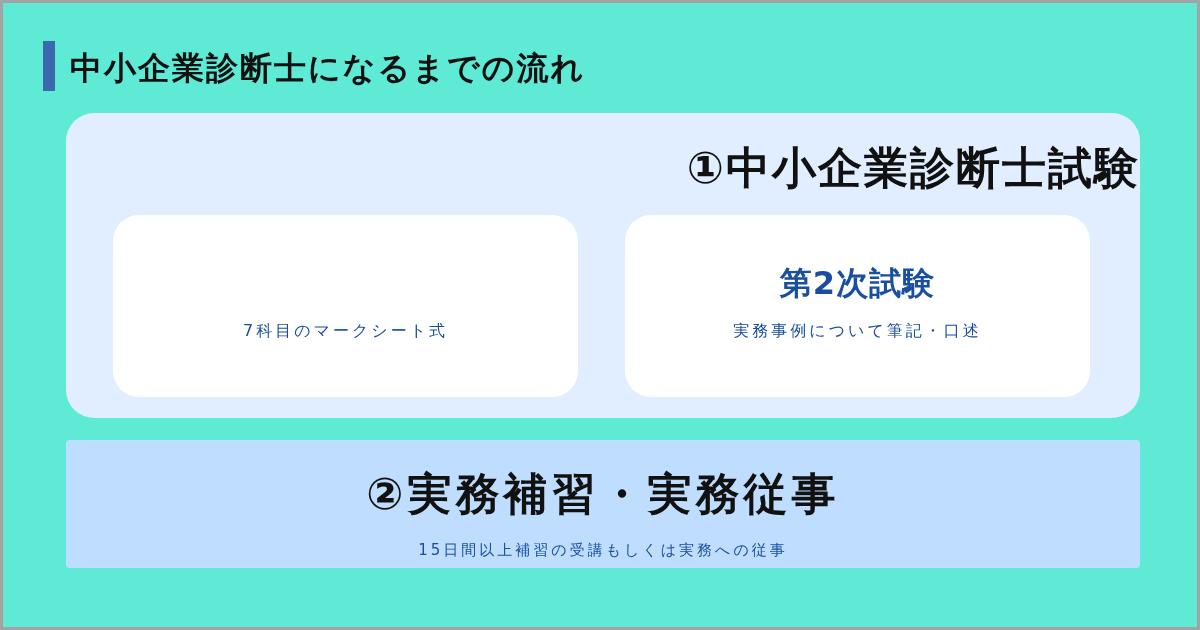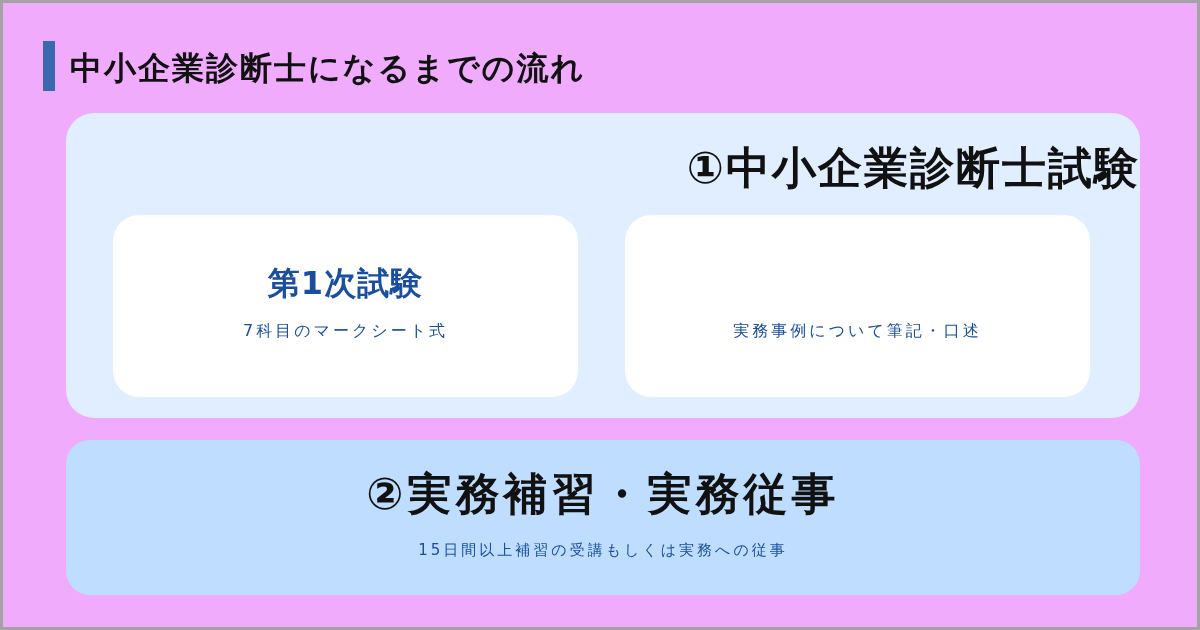--- a/index.html
+++ b/index.html
@@ -3,21 +3,21 @@
   <meta charset="utf-8">
   <style>
     html, body { margin: 0; padding: 0; }
     body {
       width: 1200px; height: 630px; position: relative; overflow: hidden;
       background: #ffffff;
       font-family: "DejaVu Sans", "Liberation Sans", sans-serif;
     }
     .frame {
       position: absolute; left: 0; top: 0; width: 1200px; height: 630px;
-      box-sizing: border-box; border: 3px solid #a3a3a3; background: #f0abfc;
+      box-sizing: border-box; border: 3px solid #a3a3a3; background: #5eead4;
     }
     .title-bar {
       position: absolute; left: 40px; top: 38px; width: 12px; height: 50px;
       background: #3a6aad;
     }
     .page-title {
       position: absolute; left: 67px; top: 43px; height: 44px;
       font-size: 32px; font-weight: bold; color: #111; line-height: 44px;
       letter-spacing: 2px; white-space: nowrap;
     }
@@ -39,22 +39,22 @@
     .card-title {
       position: absolute; left: 0; right: 0; top: 46px;
       font-size: 32px; font-weight: bold; color: #1a4fa0; line-height: 44px;
       letter-spacing: 1px;
     }
     .card-sub {
       position: absolute; left: 0; right: 0; top: 101px;
       font-size: 16px; color: #1a4fa0; line-height: 30px; letter-spacing: 3px;
     }
     .box2 {
-      position: absolute; left: 63px; top: 437px; width: 1074px; height: 155px;
-      background: #bfdeff; border-radius: 24px; text-align: center;
+      position: absolute; left: 63px; top: 437px; width: 1074px; height: 128px;
+      background: #bfdeff; border-radius: 4px; text-align: center;
     }
     .box2-title {
       position: absolute; left: 0; right: 0; top: 24px;
       font-size: 44px; font-weight: bold; color: #111; line-height: 60px;
       letter-spacing: 4px;
     }
     .box2-sub {
       position: absolute; left: 0; right: 0; top: 95px;
       font-size: 15px; color: #1a4fa0; line-height: 30px; letter-spacing: 3px;
     }
@@ -63,25 +63,25 @@
 <body>
 
 <div class="frame">
   <div class="title-bar"></div>
   <div class="page-title">中小企業診断士になるまでの流れ</div>
 
   <div class="box1">
     <div class="box1-title">①中小企業診断士試験</div>
 
     <div class="card c1">
-      <div class="card-title">第1次試験</div>
       <div class="card-sub">7科目のマークシート式</div>
     </div>
 
     <div class="card c2">
+      <div class="card-title">第2次試験</div>
       <div class="card-sub">実務事例について筆記・口述</div>
     </div>
   </div>
 
   <div class="box2">
     <div class="box2-title">②実務補習・実務従事</div>
     <div class="box2-sub">15日間以上補習の受講もしくは実務への従事</div>
   </div>
 </div>
 

